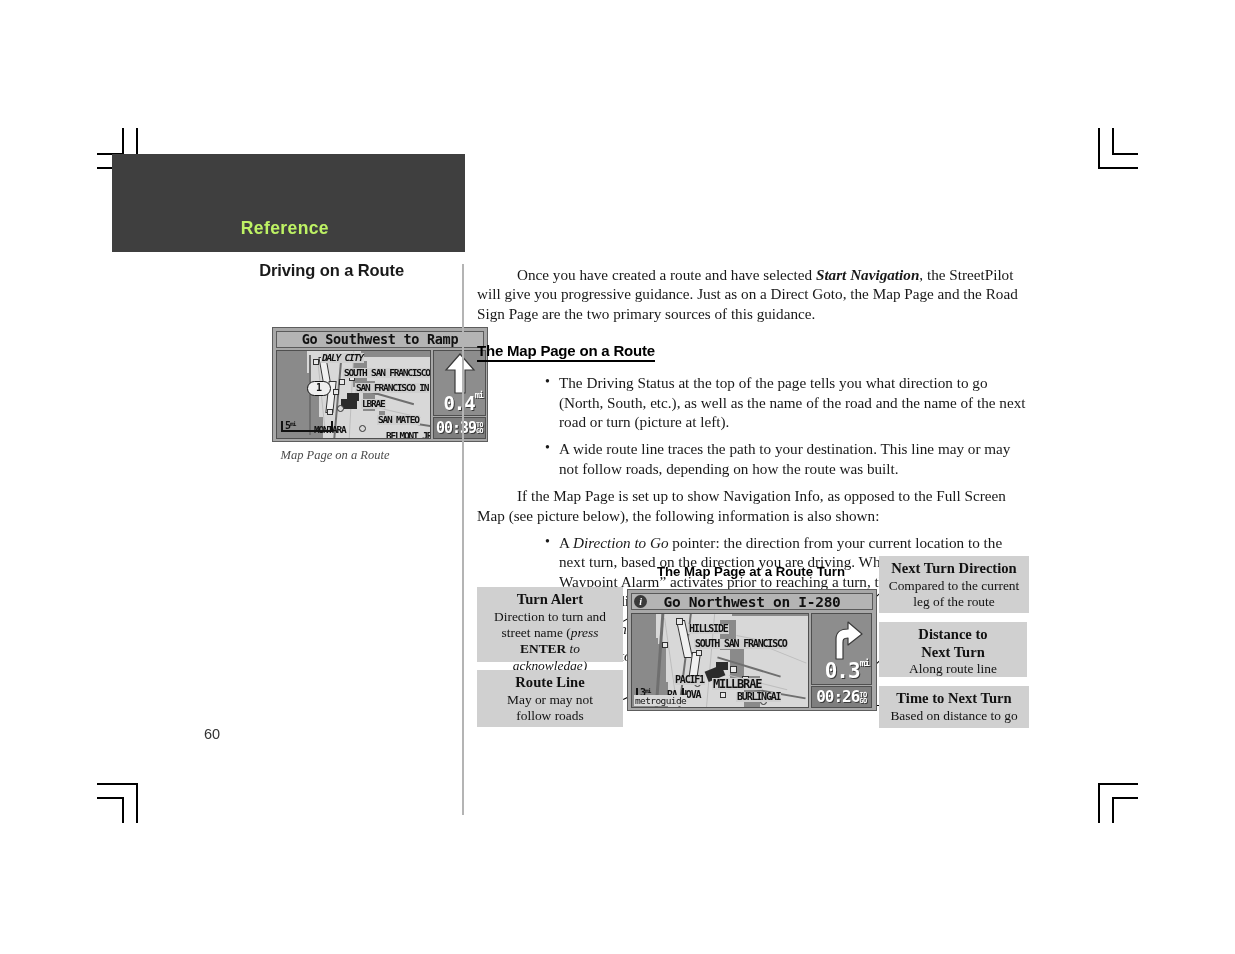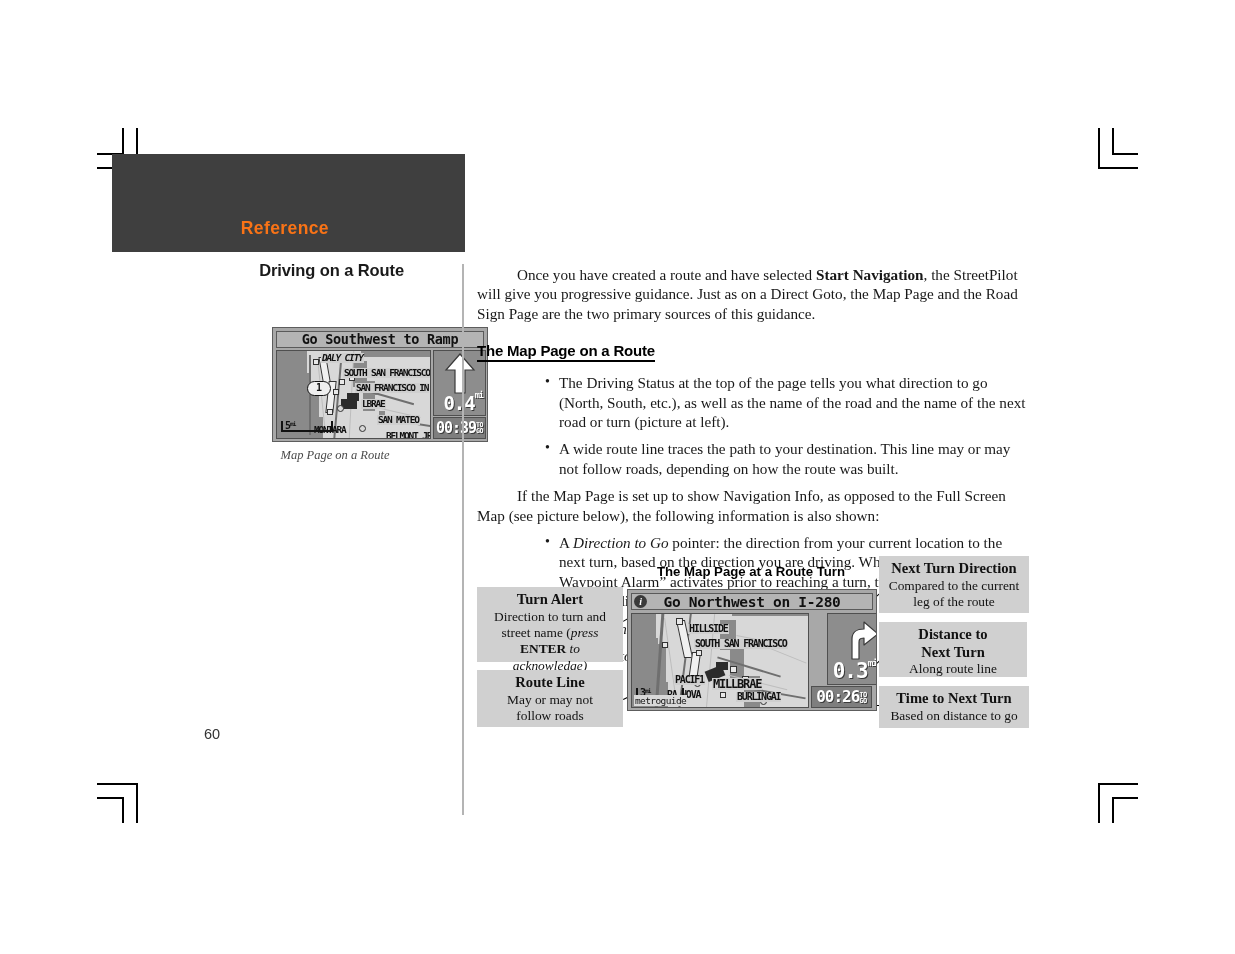--- a/index.html
+++ b/index.html
@@ -23,21 +23,21 @@
   
   #header-band {
     position: absolute;
     left: 112px; top: 154px;
     width: 353px; height: 98px;
     background: #3f3f3f;
   }
   #header-title {
     position: absolute;
     right: 136px; bottom: 13px;
-    color: #f97316;
+    color: #bef264;
     font-family: "Liberation Sans", sans-serif;
     font-weight: bold;
     font-size: 17.5px;
     letter-spacing: 0.4px;
   }
 
   
   #section-title {
     position: absolute;
     left: 112px; top: 261px;
@@ -81,21 +81,21 @@
     width: 551px;
   }
   .para {
     font-size: 15.2px;
     line-height: 19.4px;
     color: #181818;
     margin: 0 0 8px 0;
     text-align: left;
   }
   .para.indent { text-indent: 40px; }
-  .para b { font-weight: bold; }
+  .para b { font-weight: bold; font-style: italic; }
   .subhead {
     font-family: "Liberation Sans", sans-serif;
     font-weight: bold;
     font-size: 15px;
     color: #000;
     margin: 11px 0 7px 0;
     display: inline-block;
     border-bottom: 2px solid #000;
     padding-bottom: 1px;
     letter-spacing: -0.2px;
@@ -525,21 +525,21 @@
 
       <div class="scalebar" style="left:4px;top:74px;width:40px;height:9px;font-size:10px;background:transparent;border-top:none;">
         <span>3</span><span style="font-size:6px;vertical-align:top;">mi</span>
       </div>
 
       <div style="position:absolute;left:2px;bottom:1px;background:#d8d8d8;color:#111;font-size:9.5px;font-family:'DejaVu Sans Mono',monospace;letter-spacing:-0.6px;padding:0 1px;">
         <span>metroguide</span>
       </div>
     </div>
 
-    <div class="gps-side" style="left:199px;top:23px;width:53px;height:72px;">
+    <div class="gps-side" style="left:183px;top:23px;width:61px;height:72px;">
       <svg width="44" height="44" viewBox="0 0 44 44" style="position:absolute;left:9px;top:3px;">
         <path d="M15,42 L15,22 C15,15 20,12 27,12 L27,5 L41,17 L27,28 L27,21 C22,21 22,23 22,26 L22,42 Z" fill="#ffffff" stroke="#3a3a3a" stroke-width="1.2" stroke-linejoin="round"></path>
       </svg>
       <div class="gps-dist" style="font-size:21px;">
         <span>0.3</span><span class="unit"><span style="display:block;">mi</span></span>
       </div>
     </div>
 
     <div class="gps-eta" style="left:183px;top:96px;width:61px;height:22px;font-size:16px;line-height:20px;">
       <span>00:26</span><span class="togo">TO<br>GO</span>

